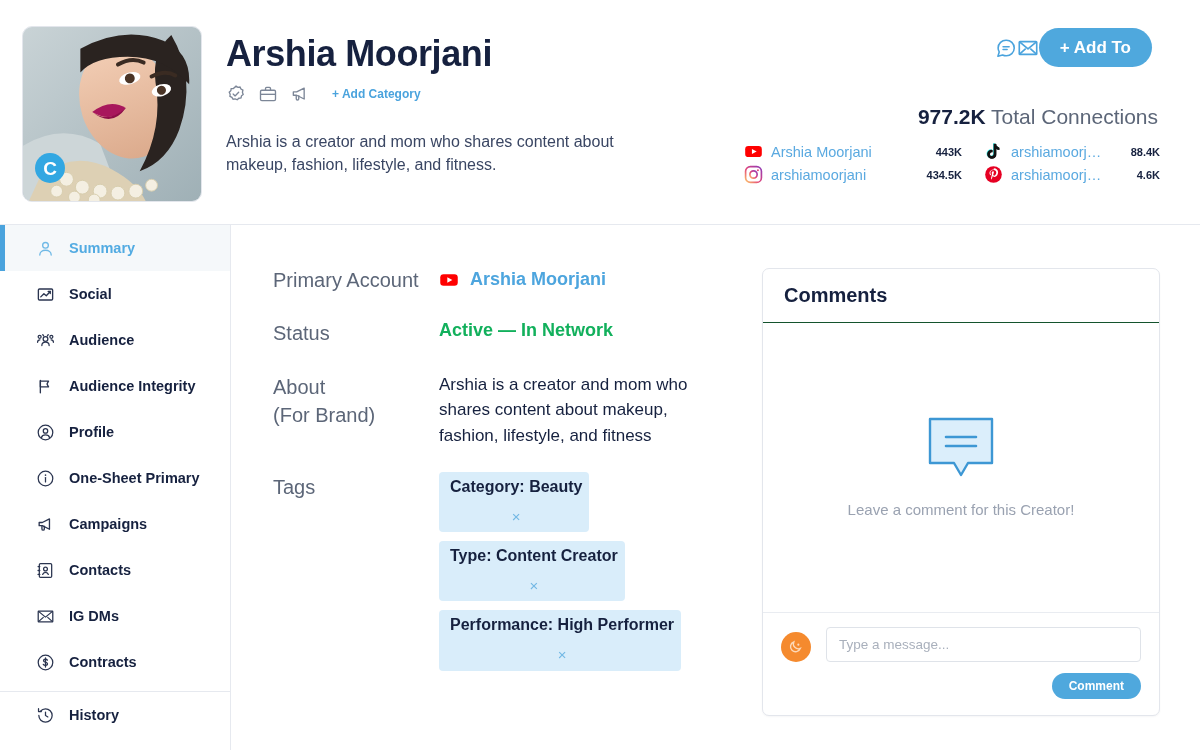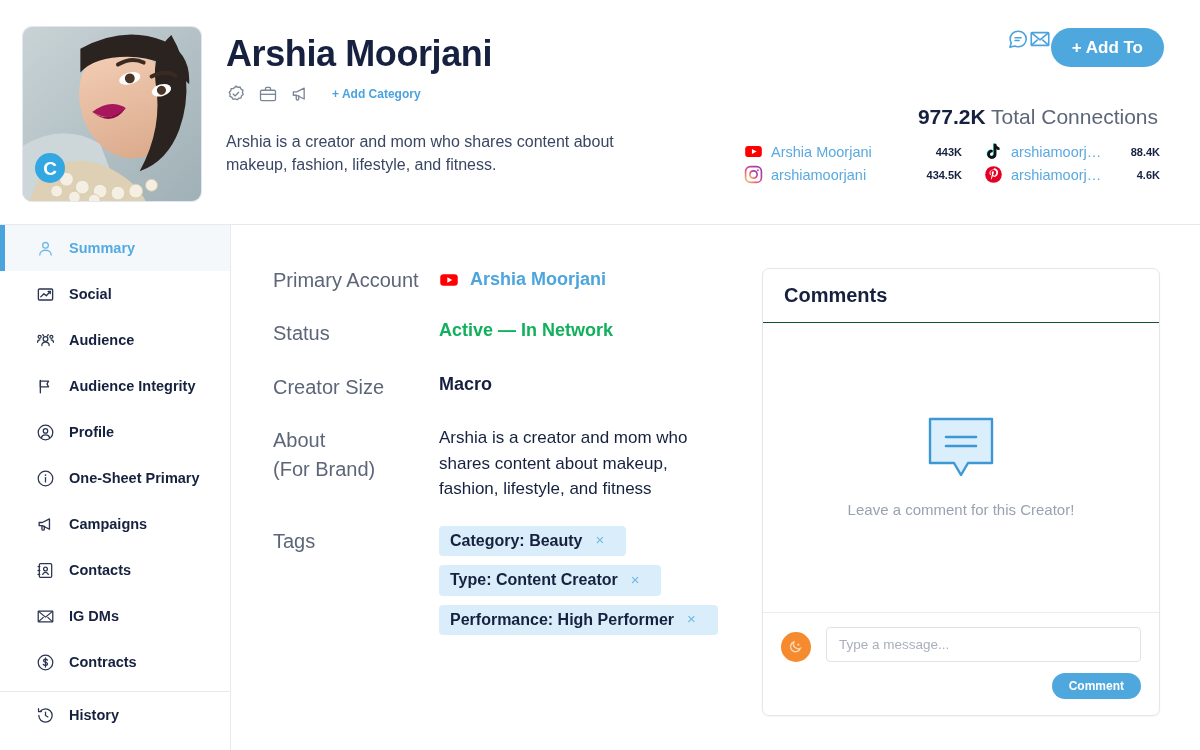--- a/index.html
+++ b/index.html
@@ -50,22 +50,22 @@
   .add-category {
     margin-left: 10px; color: #4aa3dd; font-size: 12px; font-weight: 600;
     cursor: pointer; white-space: nowrap;
   }
   .bio {
     margin-top: 26px; font-size: 16px; color: #3a4663;
     line-height: 1.42; max-width: 400px;
   }
 
   .header-actions {
-    position: absolute; right: 36px; top: 28px;
-    display: flex; gap: 0;
+    position: absolute; right: 48px; top: 28px;
+    display: flex; align-items: center; gap: 0;
   }
   .hdr-icon { width: 22px; height: 22px; color: #4aa3dd; cursor: pointer; display:block; }
   .add-to-btn {
     background: #4fa8dd; color: #fff; border: none;
     border-radius: 22px; padding: 11px 21px;
     font-size: 17px; font-weight: 700;
     font-family: "Liberation Sans", sans-serif;
     cursor: pointer; line-height: 1;
   }
 
@@ -137,24 +137,25 @@
   .primary-acct .soc-icon { width: 20px; height: 20px; }
   .primary-acct .pa-name { color: #4da5de; font-size: 18px; font-weight: 600; cursor: pointer; }
 
   .status-val { color: #12b05c; font-size: 18px; font-weight: 700; }
   .size-val { color: #16213f; font-size: 18px; font-weight: 700; }
   .about-val { font-size: 17px; color: #16213f; line-height: 1.5; max-width: 290px; font-weight: 500; }
 
   .tags { display: flex; flex-direction: column; align-items: flex-start; gap: 9px; }
   .tag {
     background: #d9edfa; border-radius: 4px;
-    padding: 6px 22px 7px 11px;
+    padding: 6px 7px 7px 11px;
     font-size: 16px; font-weight: 700; color: #16213f;
     display: flex; align-items: center; gap: 13px;
     line-height: 1.1;
+    flex-direction: column;
   }
   .tag .tag-x { color: #72b8e4; font-size: 15px; font-weight: 400; cursor: pointer; }
 
   
   .comments {
     position: absolute; left: 762px; top: 268px;
     width: 398px; height: 448px;
     border: 1px solid #e3e6ec; border-radius: 7px;
     background: #fff; display: flex; flex-direction: column;
     box-shadow: 0 1px 2px rgba(20,30,60,0.04);
@@ -491,24 +492,20 @@
         </span>
         <span class="pa-name">Arshia Moorjani</span>
       </div>
     </div>
 
     <div class="field">
       <div class="field-label">Status</div>
       <div class="field-value status-val">Active — In Network</div>
     </div>
 
-    <div class="field">
-      <div class="field-label">Creator Size</div>
-      <div class="field-value size-val">Macro</div>
-    </div>
 
     <div class="field">
       <div class="field-label">
         <span>About</span>
         <span class="sub">(For Brand)</span>
       </div>
       <div class="field-value about-val">Arshia is a creator and mom who shares content about makeup, fashion, lifestyle, and fitness</div>
     </div>
 
     <div class="field" style="margin-top:6px;">

